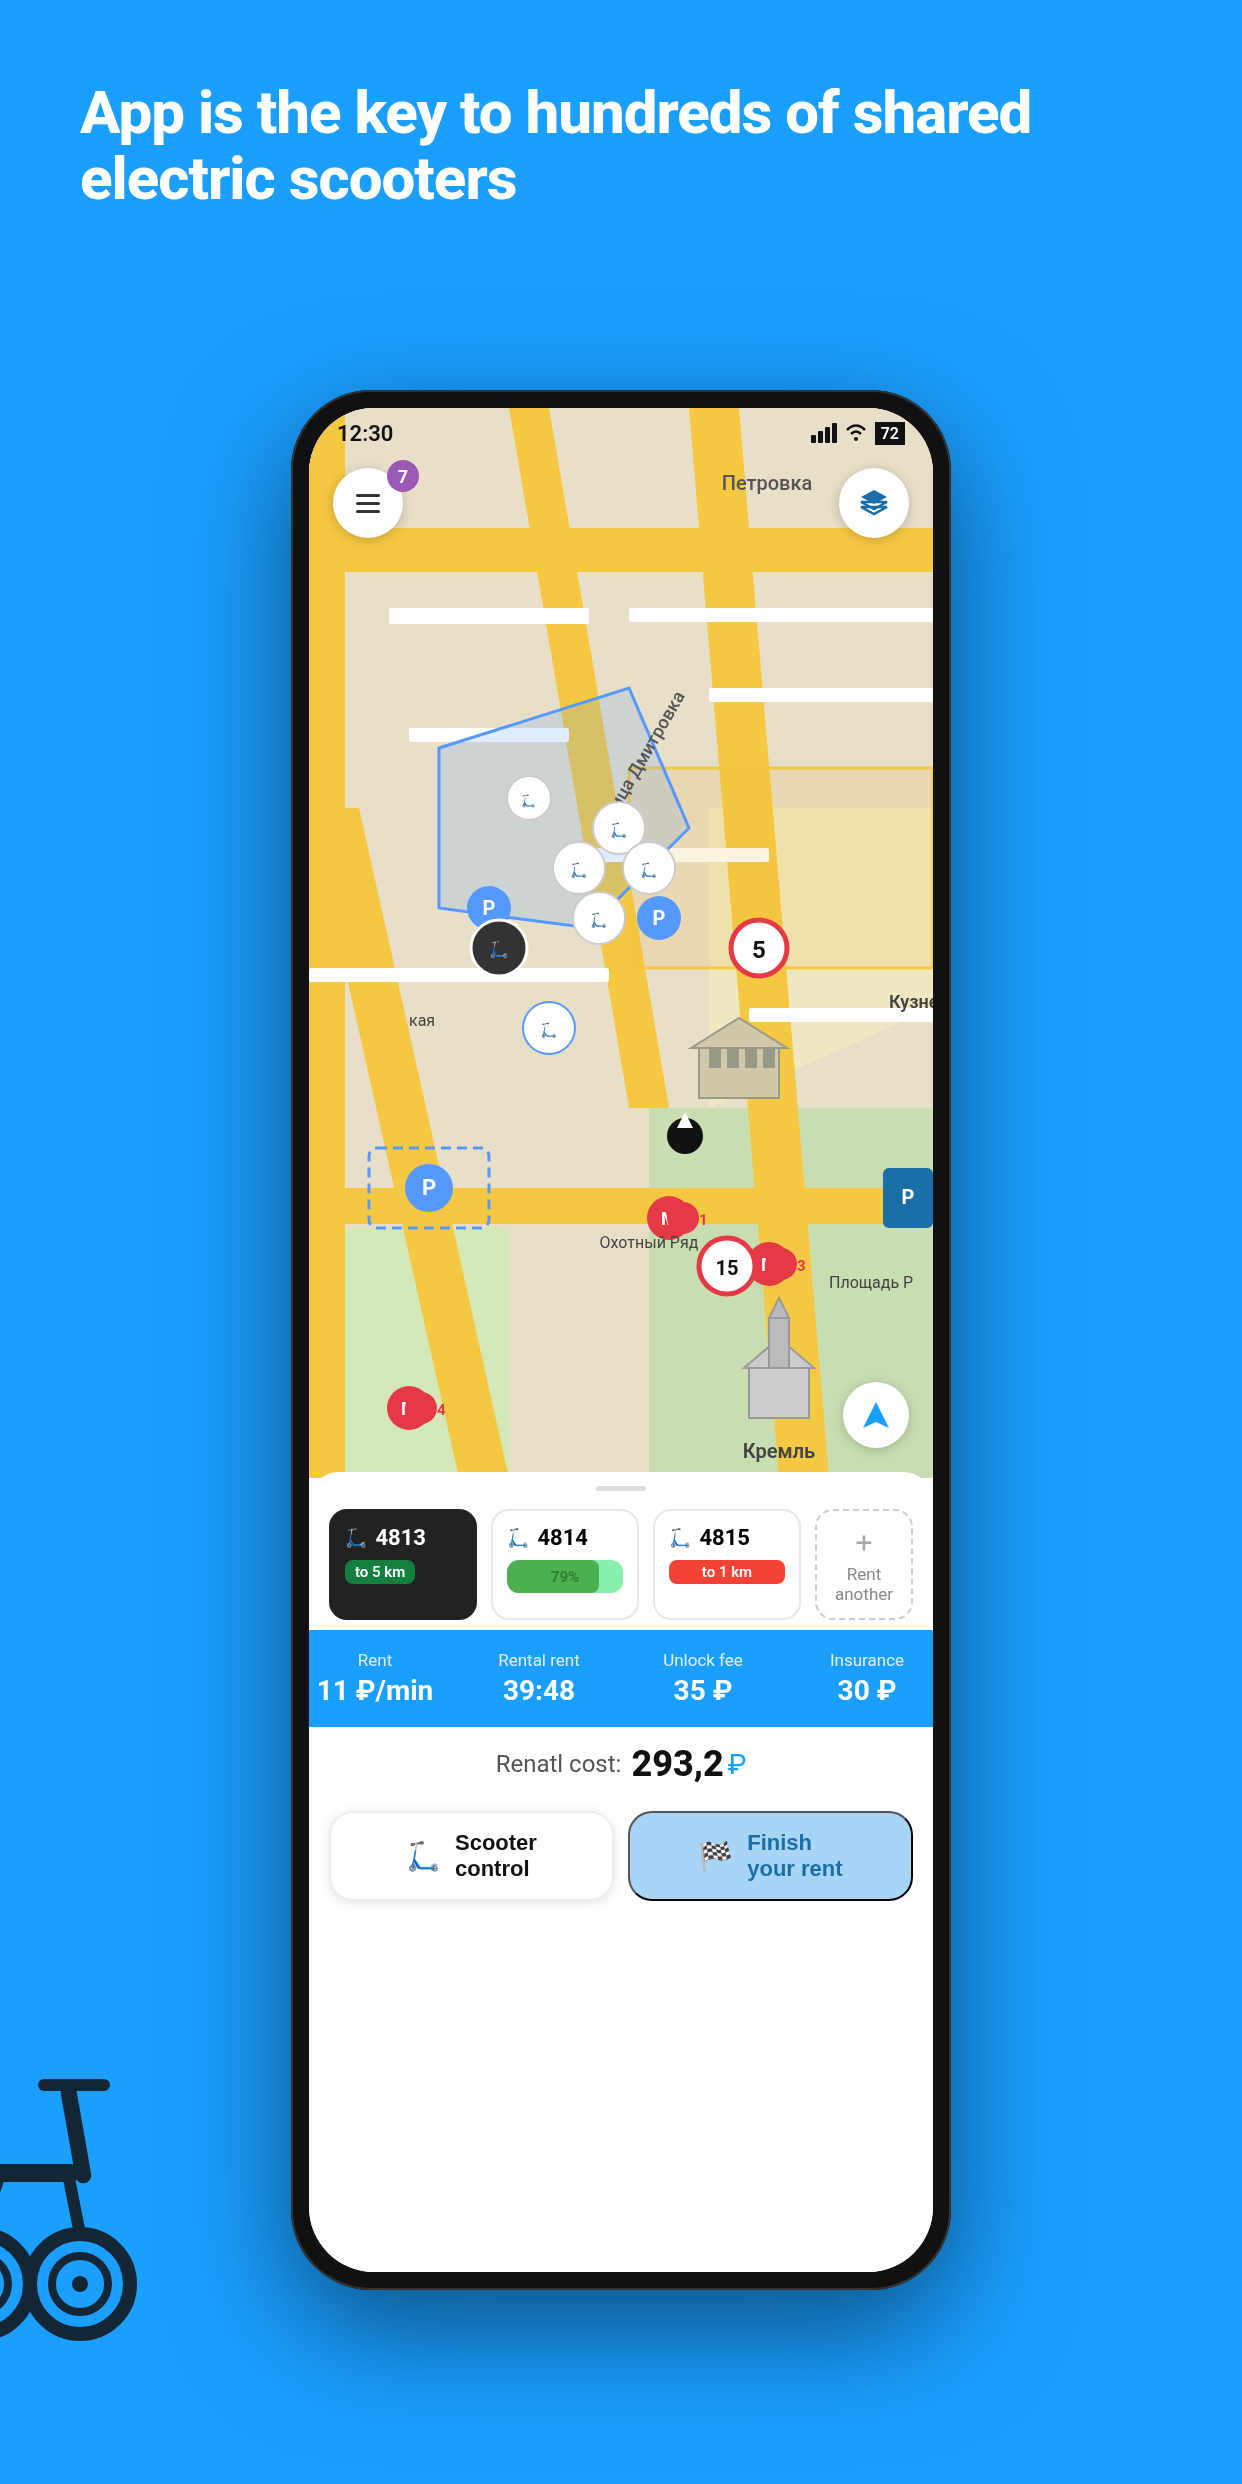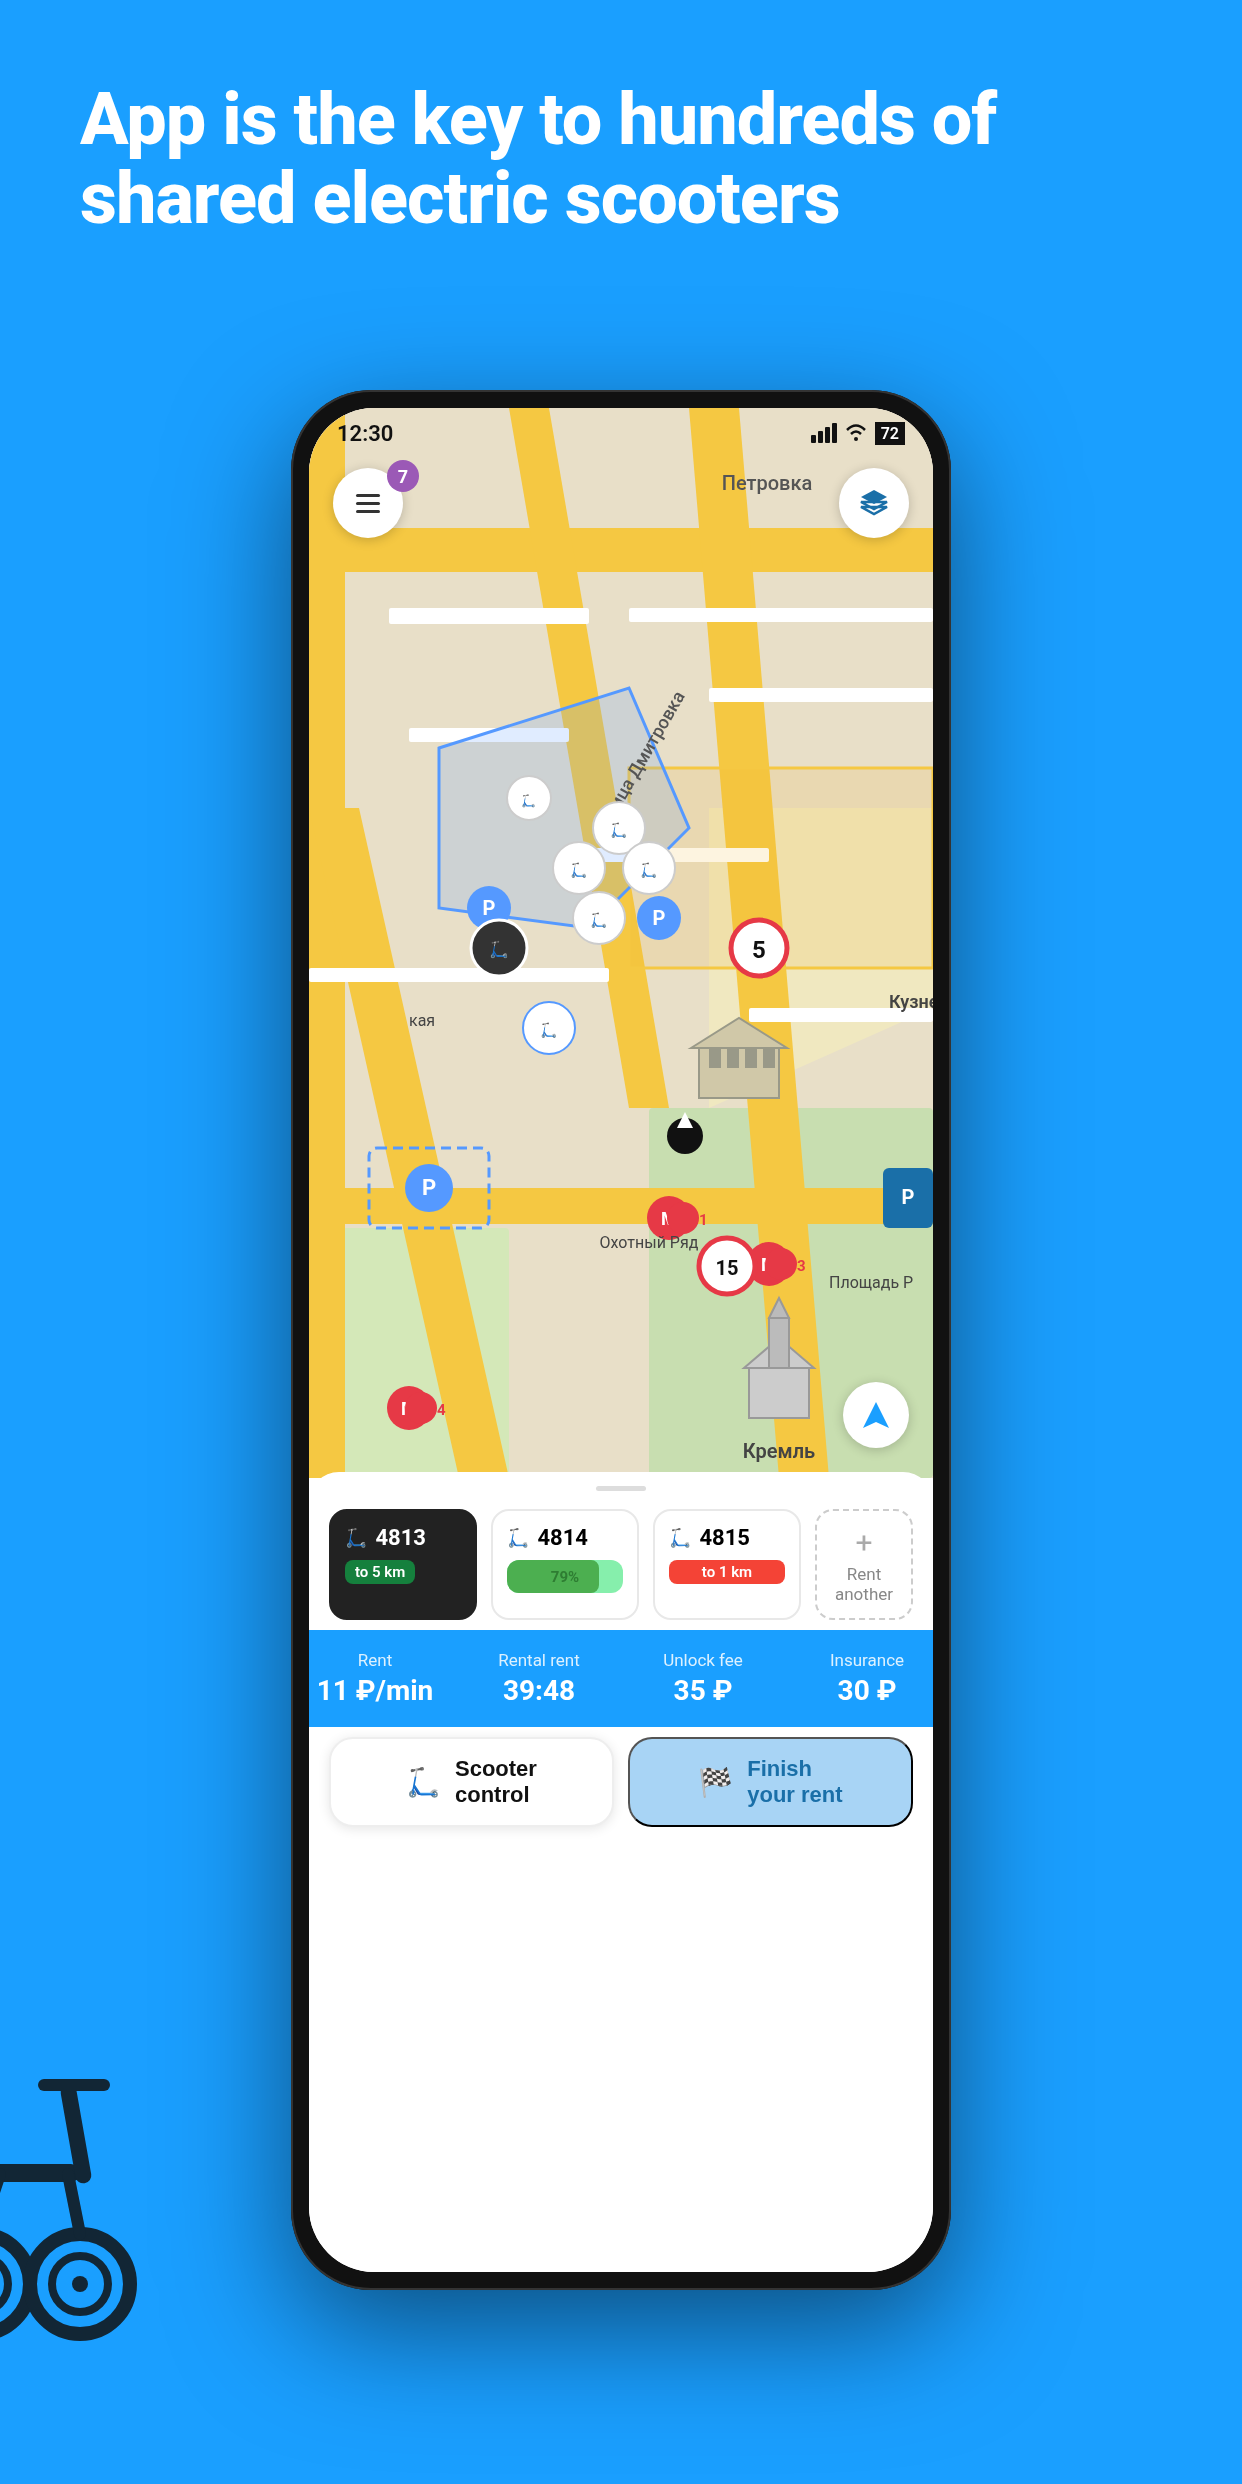--- a/index.html
+++ b/index.html
@@ -17,21 +17,21 @@
       inset: 0;
       background: #1a9fff;
     }
 
     .header-text {
       position: absolute;
       top: 80px;
       left: 80px;
       right: 80px;
       color: white;
-      font-size: 72px;
+      font-size: 60px;
       font-weight: 800;
       line-height: 1.1;
       letter-spacing: -1px;
     }
 
     .phone-container {
       position: absolute;
       top: 390px;
       left: 50%;
       transform: translateX(-50%);
@@ -654,20 +654,25 @@
           <div class="info-cell">
             <div class="info-label">Unlock fee</div>
             <div class="info-value">35 ₽</div>
           </div>
           <div class="info-cell">
             <div class="info-label">Insurance</div>
             <div class="info-value">30 ₽</div>
           </div>
         </div>
 
+        <div class="cost-row">
+          <span>Renatl cost:</span>
+          <span class="cost-value">293,2</span>
+          <span class="ruble">₽</span>
+        </div>
 
         <div class="action-buttons">
           <button class="action-btn btn-white">
             <span class="btn-icon">🛴</span>
             <div class="btn-text-block">
               <span>Scooter</span>
               <span>control</span>
             </div>
           </button>
           <button class="action-btn btn-blue-light">

